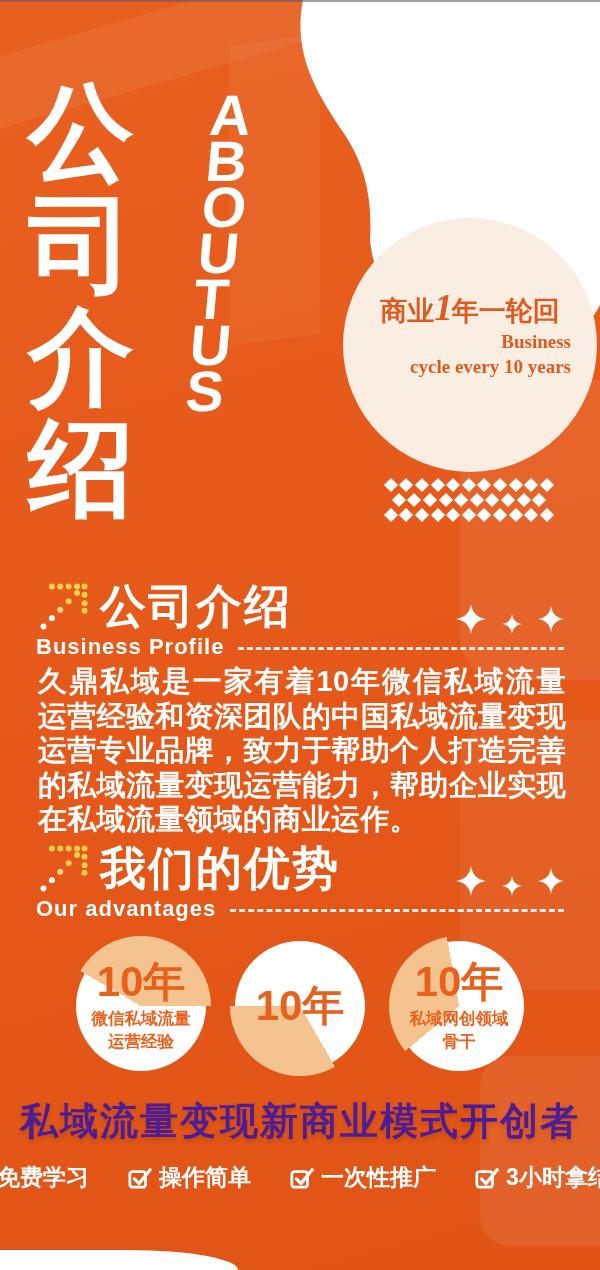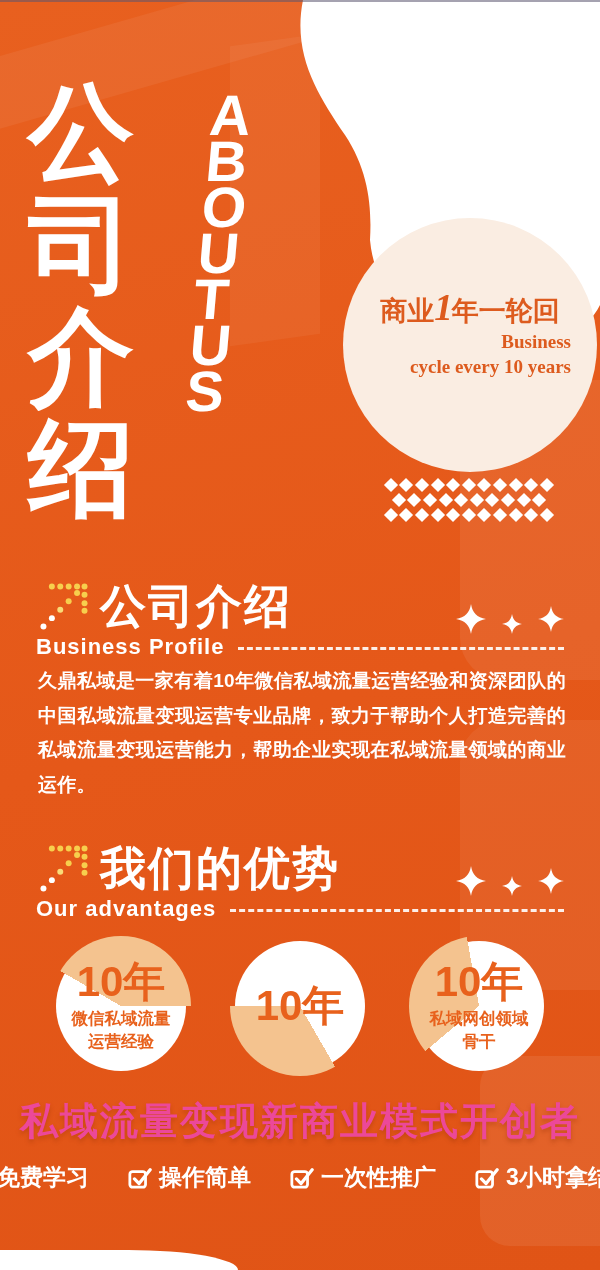--- a/index.html
+++ b/index.html
@@ -51,33 +51,33 @@
   .sec1{top:576px;} .sec2{top:838px;}
   .sec-top{display:flex;align-items:flex-end;}
   .arrow-icon{flex:none;margin:2px 8px 0 0;}
   .sec-title{font-size:46px;font-weight:900;color:#fff;letter-spacing:2px;line-height:56px;flex:1;}
   .sparkles{display:flex;align-items:center;gap:16px;margin-top:14px;}
   .sparkles svg:nth-child(2){margin-top:10px;}
   .sec-sub{display:flex;align-items:center;margin-top:0;}
   .sec-sub-label{font-size:22px;font-weight:700;color:#fff;margin-right:14px;letter-spacing:1px;white-space:nowrap;}
   .dash{flex:1;border-top:3px dashed rgba(255,255,255,.9);height:0;margin-top:2px;}
   
-  .profile-text{position:absolute;left:38px;top:664px;width:528px;font-size:19px;line-height:34.5px;
+  .profile-text{position:absolute;left:38px;top:664px;width:528px;font-size:29px;line-height:34.5px;
     color:#fff;font-weight:700;letter-spacing:.3px;text-align:justify;z-index:4;}
   
-  .adv-row{position:absolute;top:941px;left:0;width:600px;display:flex;justify-content:center;gap:49px;z-index:4;}
+  .adv-row{position:absolute;top:941px;left:0;width:600px;display:flex;justify-content:center;gap:29px;z-index:4;}
   .adv-circle{position:relative;width:130px;height:130px;border-radius:50%;background:#fff;z-index:0;
     display:flex;flex-direction:column;align-items:center;justify-content:center;text-align:center;}
   .adv-circle::before{content:"";position:absolute;inset:-5px;border-radius:50%;z-index:-1;
     background:conic-gradient(from var(--a),var(--arc) 0 var(--s),transparent var(--s) 360deg);}
   .adv-years{font-size:42px;font-weight:900;color:var(--accent-orange);line-height:44px;}
   .adv-label{font-size:16.5px;font-weight:700;color:var(--accent-orange);line-height:23px;white-space:pre-line;margin-top:3px;}
   
   .banner{position:absolute;top:1096px;left:0;width:600px;text-align:center;font-size:38px;font-weight:900;
-    color:#ec4899;letter-spacing:2px;text-shadow:0 3px 4px rgba(150,50,5,.35);z-index:4;}
+    color:#4c1d95;letter-spacing:2px;text-shadow:0 3px 4px rgba(150,50,5,.35);z-index:4;}
   
   .features{position:absolute;top:1162px;left:0;width:600px;display:flex;justify-content:center;gap:39px;z-index:4;}
   .feature{display:flex;align-items:center;gap:7px;color:#fff;font-size:23px;font-weight:800;white-space:nowrap;}
   .bottom-notch{position:absolute;left:0;bottom:0;width:238px;height:20px;background:#fff;
     border-top-right-radius:110px 20px;z-index:5;}
 </style>
 </head>
 <body>
 
 <div class="poster" style="--orange: #E65C1E; --orange-deep: #DD5316; --cream: #FAEDE2; --navy: #1F4A63; --logo-orange: #EB6A1F; --accent-orange: #E8611C; --dot-yellow: #F7CF4D; --arc: #F4C38F; --text-orange: #DD5B1E;">

